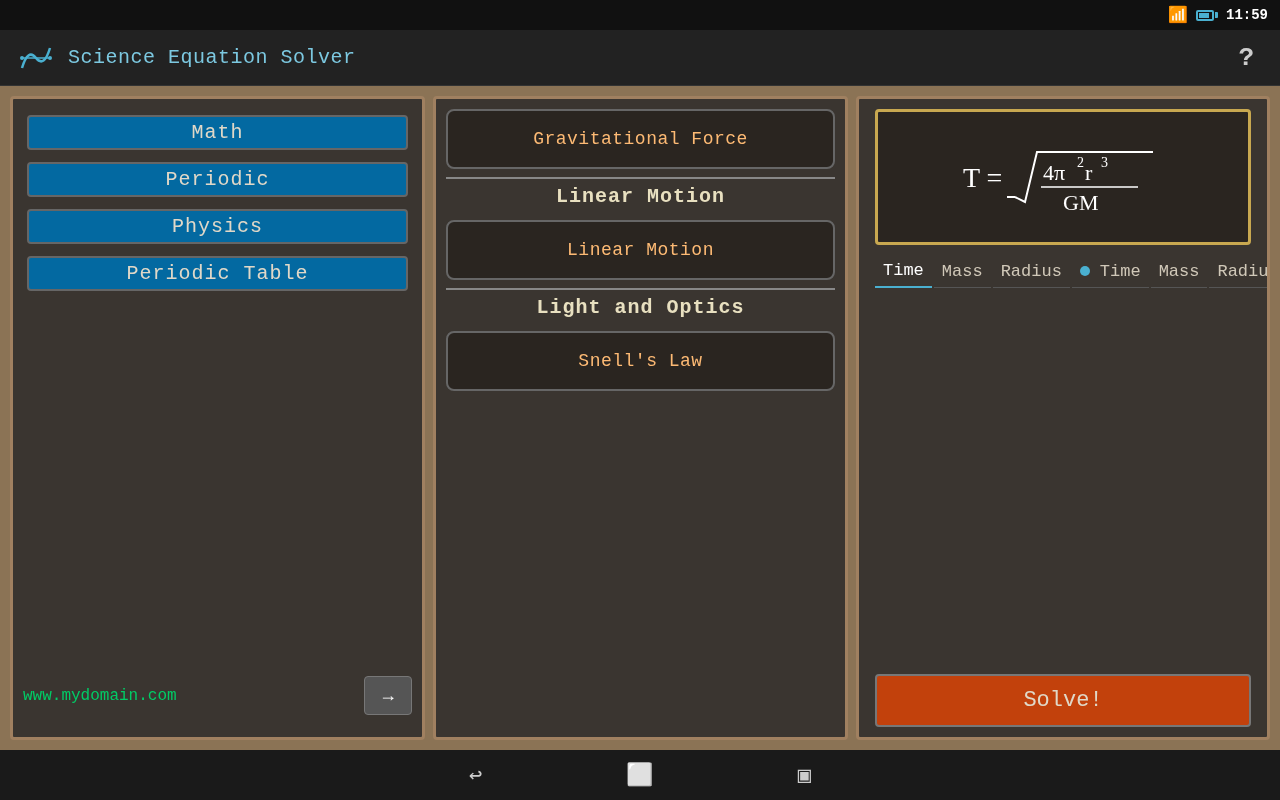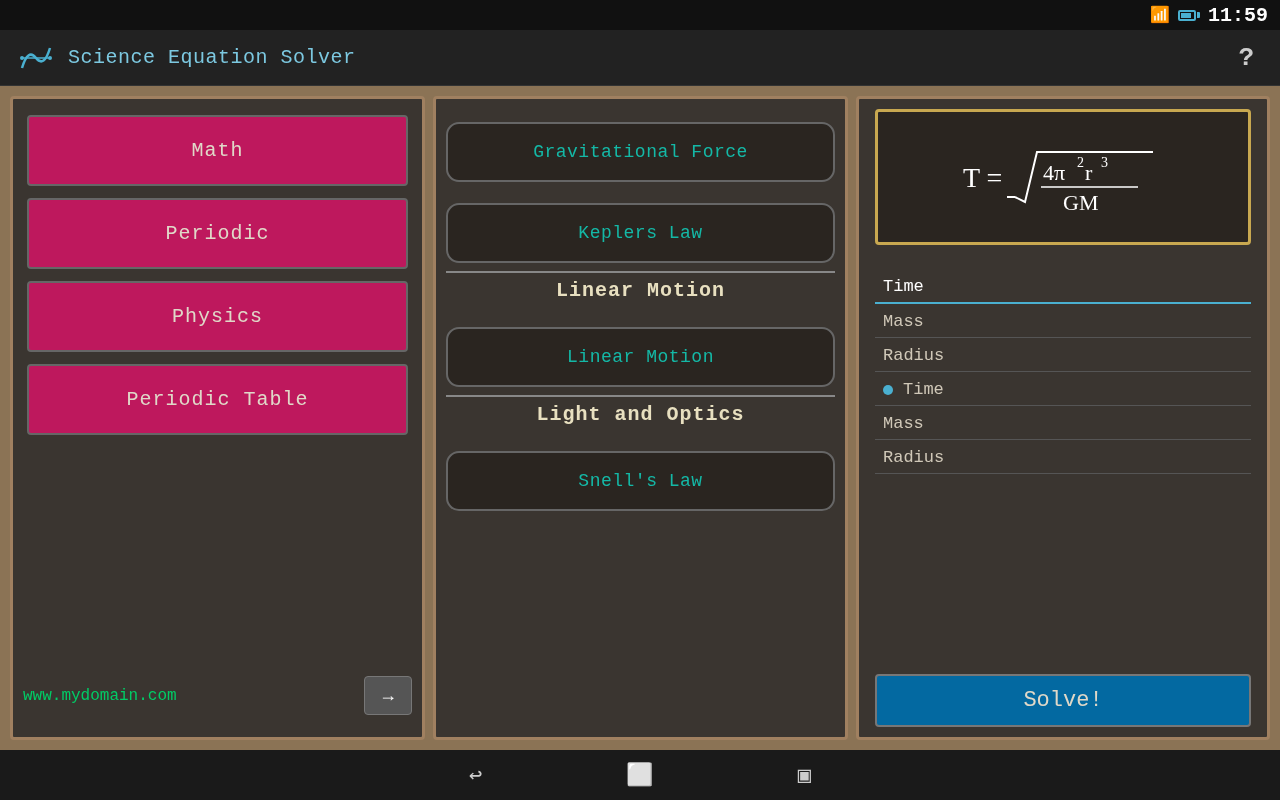--- a/index.html
+++ b/index.html
@@ -23,21 +23,21 @@
       align-items: center;
       padding: 0 12px;
       gap: 8px;
     }
     .status-icon {
       color: #ccc;
       font-size: 13px;
     }
     #clock {
       color: #fff;
-      font-size: 20px;
+      font-size: 14px;
       font-weight: bold;
     }
 
     
     #title-bar {
       width: 100%;
       height: 56px;
       background: #222;
       display: flex;
       align-items: center;
@@ -84,27 +84,27 @@
       border: 3px solid #a08060;
       border-radius: 4px;
       padding: 16px 14px;
       display: flex;
       flex-direction: column;
       gap: 12px;
       position: relative;
     }
 
     .category-button {
-      background: #be185d;
+      background: #0369a1;
       border: 2px solid #666;
       border-radius: 4px;
       color: #e0d8c8;
       font-size: 20px;
       font-family: 'Courier New', Courier, monospace;
-      padding: 22px 16px;
+      padding: 4px 16px;
       text-align: center;
       cursor: pointer;
       letter-spacing: 1px;
     }
 
     #bottom-bar-left {
       position: absolute;
       bottom: 22px;
       left: 10px;
       right: 10px;
@@ -136,29 +136,28 @@
       padding: 10px 10px;
       display: flex;
       flex-direction: column;
       gap: 8px;
       overflow: hidden;
     }
 
     .topic-button {
       background: #2a2520;
       border: 2px solid #666;
-      border-radius: 13px;
-      color: #14b8a6;
+      border-radius: 8px;
+      color: #fdba74;
       font-size: 18px;
       font-family: 'Courier New', Courier, monospace;
       padding: 18px 16px;
       text-align: center;
       cursor: pointer;
       letter-spacing: 0.5px;
-      margin-top: 13px;
     }
 
     .section-header {
       color: #e8e0c0;
       font-size: 20px;
       font-weight: bold;
       font-family: 'Courier New', Courier, monospace;
       text-align: center;
       padding: 6px 0 4px;
       border-top: 2px solid #888;
@@ -187,23 +186,23 @@
       color: #fff;
       font-size: 22px;
       min-height: 120px;
       display: flex;
       align-items: center;
       justify-content: center;
     }
 
     #variable-list {
       display: flex;
-      flex-direction: column;
+      flex-direction: row;
       gap: 2px;
-      margin-top: 20px;
+      margin-top: 4px;
     }
 
     .variable-item {
       display: flex;
       align-items: center;
       padding: 6px 8px;
       border-bottom: 1px solid #555;
       color: #d0c8b8;
       font-size: 17px;
       font-family: 'Courier New', Courier, monospace;
@@ -219,21 +218,21 @@
       border-radius: 50%;
       background: #4ab0d0;
       margin-right: 10px;
       display: none;
     }
     .variable-item.has-dot .variable-dot {
       display: inline-block;
     }
 
     #solve-button {
-      background: #0369a1;
+      background: #c2410c;
       border: 2px solid #777;
       border-radius: 4px;
       color: #e0d8c8;
       font-size: 22px;
       font-family: 'Courier New', Courier, monospace;
       padding: 12px;
       text-align: center;
       cursor: pointer;
       margin-top: auto;
     }
@@ -326,21 +325,20 @@
     <button class="category-button">Periodic Table</button>
 
     <div id="bottom-bar-left">
       <a id="domain-link" href="#">www.mydomain.com</a>
       <button id="arrow-button">→</button>
     </div>
   </div>
 
   <div id="middle-panel">
     <button class="topic-button">Gravitational Force</button>
-    <button class="topic-button">Keplers Law</button>
     <div class="section-header">Linear Motion</div>
     <button class="topic-button">Linear Motion</button>
     <div class="section-header">Light and Optics</div>
     <button class="topic-button">Snell's Law</button>
   </div>
 
   <div id="right-panel">
     <div id="formula-display">
 
       <svg width="200" height="90" viewBox="0 0 200 90" xmlns="http://www.w3.org/2000/svg">

